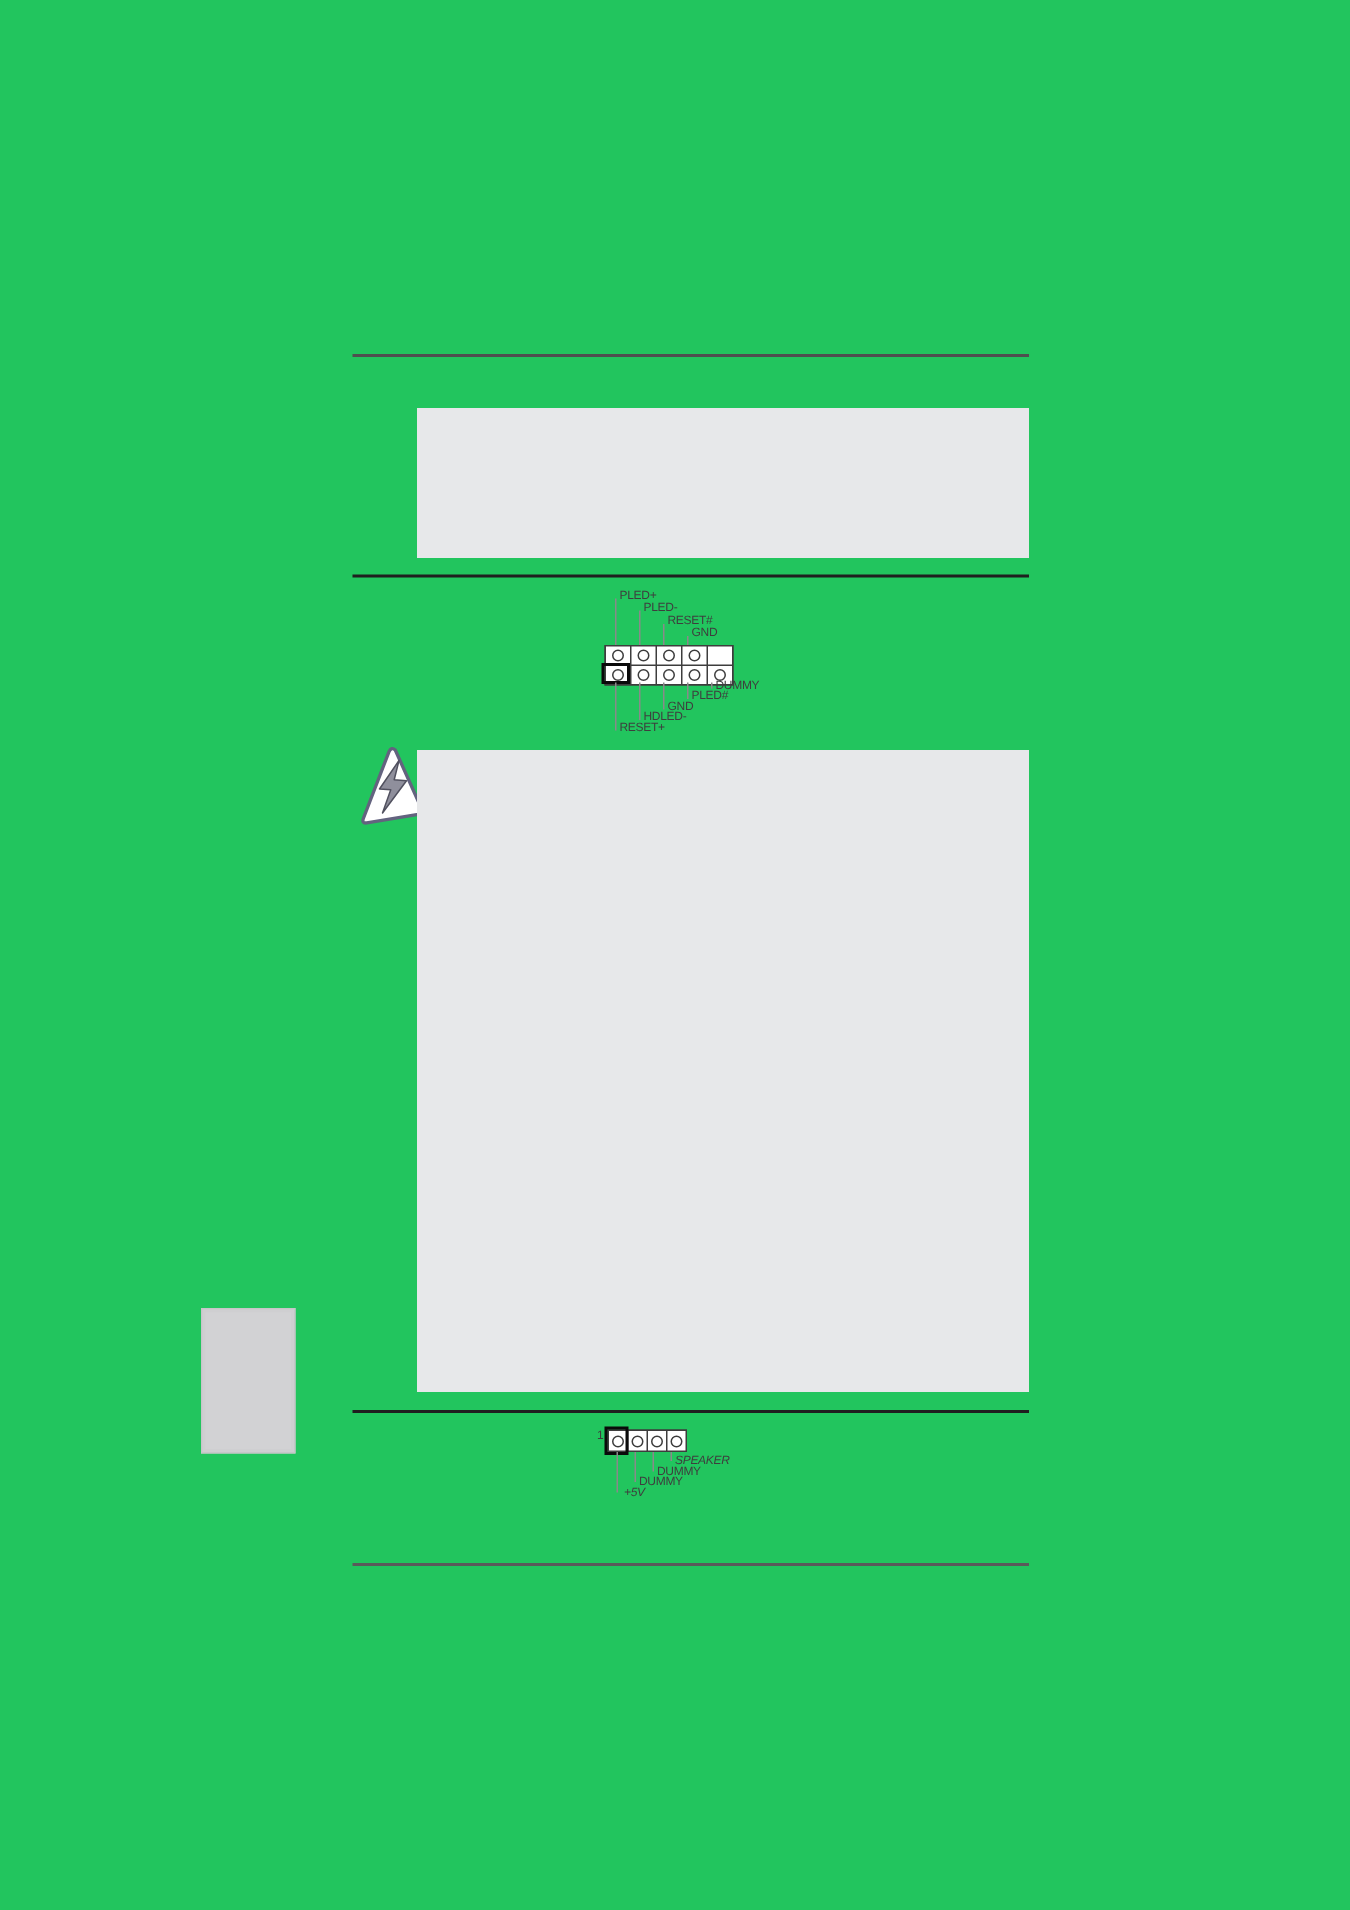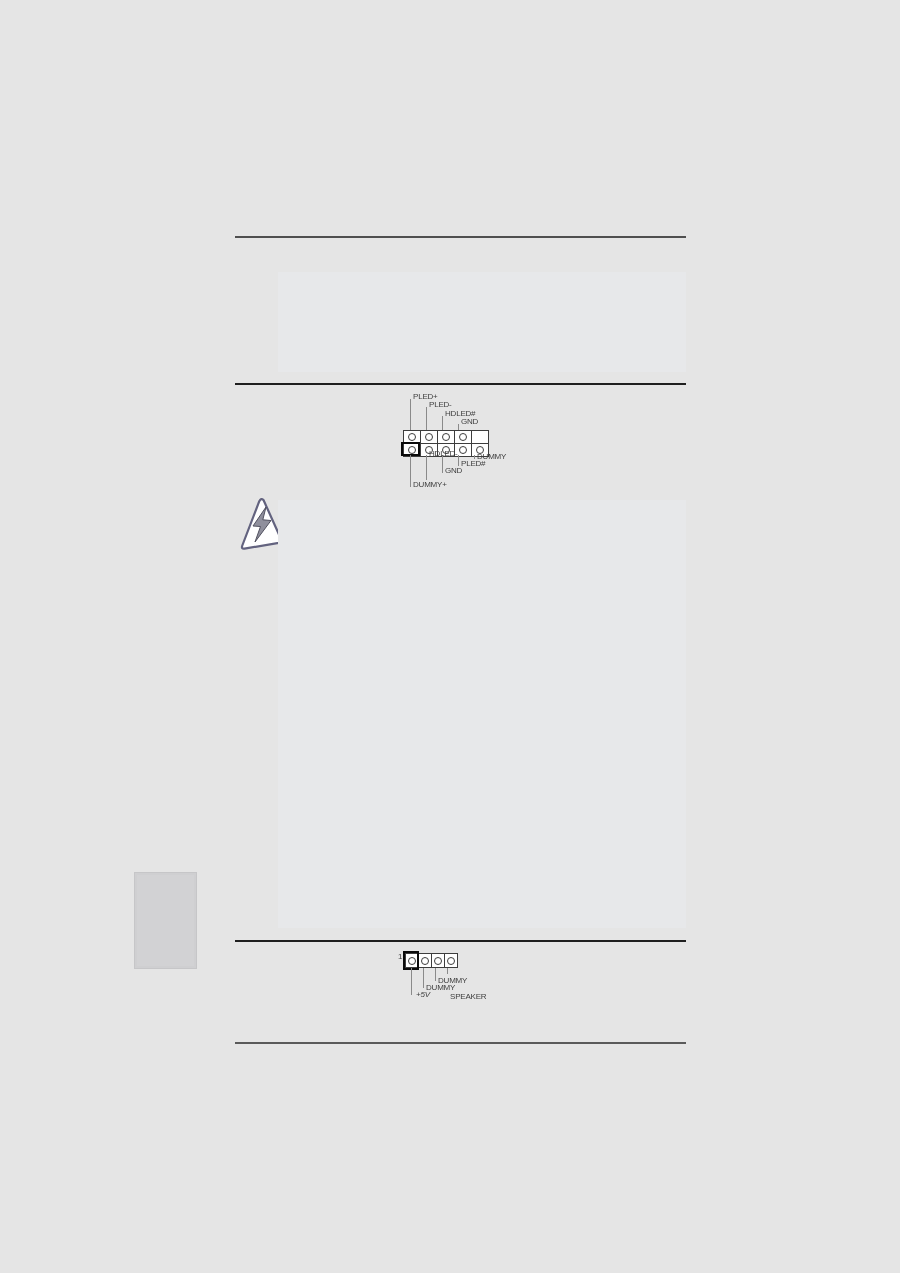--- a/index.html
+++ b/index.html
@@ -1,16 +1,16 @@
 <!DOCTYPE html>
 <html><head>
 <meta charset="utf-8">
 <style>
   html,body{margin:0;padding:0;background:#ffffff;}
-  #page{position:relative;width:900px;height:1273px;background:#e5e5e5;overflow:hidden;
+  #page{position:relative;width:900px;height:1273px;background:#22c55e;overflow:hidden;
         font-family:"Liberation Sans", sans-serif;}
   .hr{position:absolute;height:2px;}
   .hr-gray{background:#4f4f4f;}
   .hr-dark{background:#1f1f1f;}
   .hr-soft{background:#5a5a5a;}
   .placeholder-box{position:absolute;background:#e7e8ea;}
   .side-tab{position:absolute;background:#d2d2d4;border:1px solid #c6c6c8;
             box-shadow:inset 0 0 0 2px #cfcfd1;}
   
   .pin-grid{position:absolute;display:grid;gap:1px;background:#3d3d3d;
@@ -37,21 +37,21 @@
 
   <div class="hr hr-dark" style="left:235px;top:383px;width:451px;"></div>
 
   <div class="lead" style="left:410px;top:399px;height:31px;"></div>
   <div class="lead" style="left:426px;top:407px;height:23px;"></div>
   <div class="lead" style="left:442px;top:416px;height:14px;"></div>
   <div class="lead" style="left:458px;top:424px;height:6px;"></div>
 
   <span class="pinlabel" style="left:413px;top:393px;">PLED+</span>
   <span class="pinlabel" style="left:429px;top:401px;">PLED-</span>
-  <span class="pinlabel" style="left:445px;top:410px;">HDLED#</span>
+  <span class="pinlabel" style="left:445px;top:410px;">RESET#</span>
   <span class="pinlabel" style="left:461px;top:418px;">GND</span>
 
   <div class="pin-grid" style="left:403px;top:430px;grid-template-columns:repeat(5,16px);grid-template-rows:12px 12px;">
     <div class="pin-cell">
         <div class="pin-dot"></div>
       </div>
     <div class="pin-cell">
         <div class="pin-dot"></div>
       </div>
     <div class="pin-cell">
@@ -82,22 +82,22 @@
 
   <div class="lead" style="left:474px;top:455px;height:4px;"></div>
   <div class="lead" style="left:458px;top:455px;height:11px;"></div>
   <div class="lead" style="left:442px;top:455px;height:18px;"></div>
   <div class="lead" style="left:426px;top:455px;height:25px;"></div>
   <div class="lead" style="left:410px;top:455px;height:32px;"></div>
 
   <span class="pinlabel" style="left:477px;top:453px;">DUMMY</span>
   <span class="pinlabel" style="left:461px;top:460px;">PLED#</span>
   <span class="pinlabel" style="left:445px;top:467px;">GND</span>
-  <span class="pinlabel" style="left:429px;top:450px;">HDLED-</span>
-  <span class="pinlabel" style="left:413px;top:481px;">DUMMY+</span>
+  <span class="pinlabel" style="left:429px;top:474px;">HDLED-</span>
+  <span class="pinlabel" style="left:413px;top:481px;">RESET+</span>
 
   <div class="warn" style="left:238px;top:496px;width:46px;height:56px;">
     <svg width="46" height="56" viewBox="0 0 46 56">
       <path d="M25.5 4 L43 43 Q44.2 46.2 40.8 46.9 L6.5 52.6 Q3 53.1 4.3 49.5 L21.3 5.2 Q23 1.6 25.5 4 Z" fill="#ffffff" stroke="#63637f" stroke-width="2.2" stroke-linejoin="round"></path>
       <path d="M28 11 L15 30 L22.5 30.5 L17 46 L33 24.5 L24.8 23.8 Z" fill="#8f8f9c" stroke="#51515f" stroke-width="1" stroke-linejoin="round"></path>
     </svg>
   </div>
 
   <div class="placeholder-box" style="left:278px;top:500px;width:408px;height:428px;"></div>
 
@@ -120,20 +120,20 @@
         <div class="pin-dot"></div>
       </div>
   </div>
   <div class="pin1-frame" style="left:403px;top:951px;width:16px;height:19px;"></div>
 
   <div class="lead" style="left:447px;top:968px;height:6px;"></div>
   <div class="lead" style="left:435px;top:968px;height:13px;"></div>
   <div class="lead" style="left:423px;top:968px;height:20px;"></div>
   <div class="lead" style="left:411px;top:968px;height:27px;"></div>
 
-  <span class="pinlabel" style="left:450px;top:993px;">SPEAKER</span>
+  <span class="pinlabel" style="left:450px;top:970px;font-style:italic;">SPEAKER</span>
   <span class="pinlabel" style="left:438px;top:977px;">DUMMY</span>
   <span class="pinlabel" style="left:426px;top:984px;">DUMMY</span>
   <span class="pinlabel" style="left:416px;top:991px;font-style:italic;">+5V</span>
 
   <div class="hr hr-soft" style="left:235px;top:1042px;width:451px;"></div>
 
 </div>
 
 </body></html>

